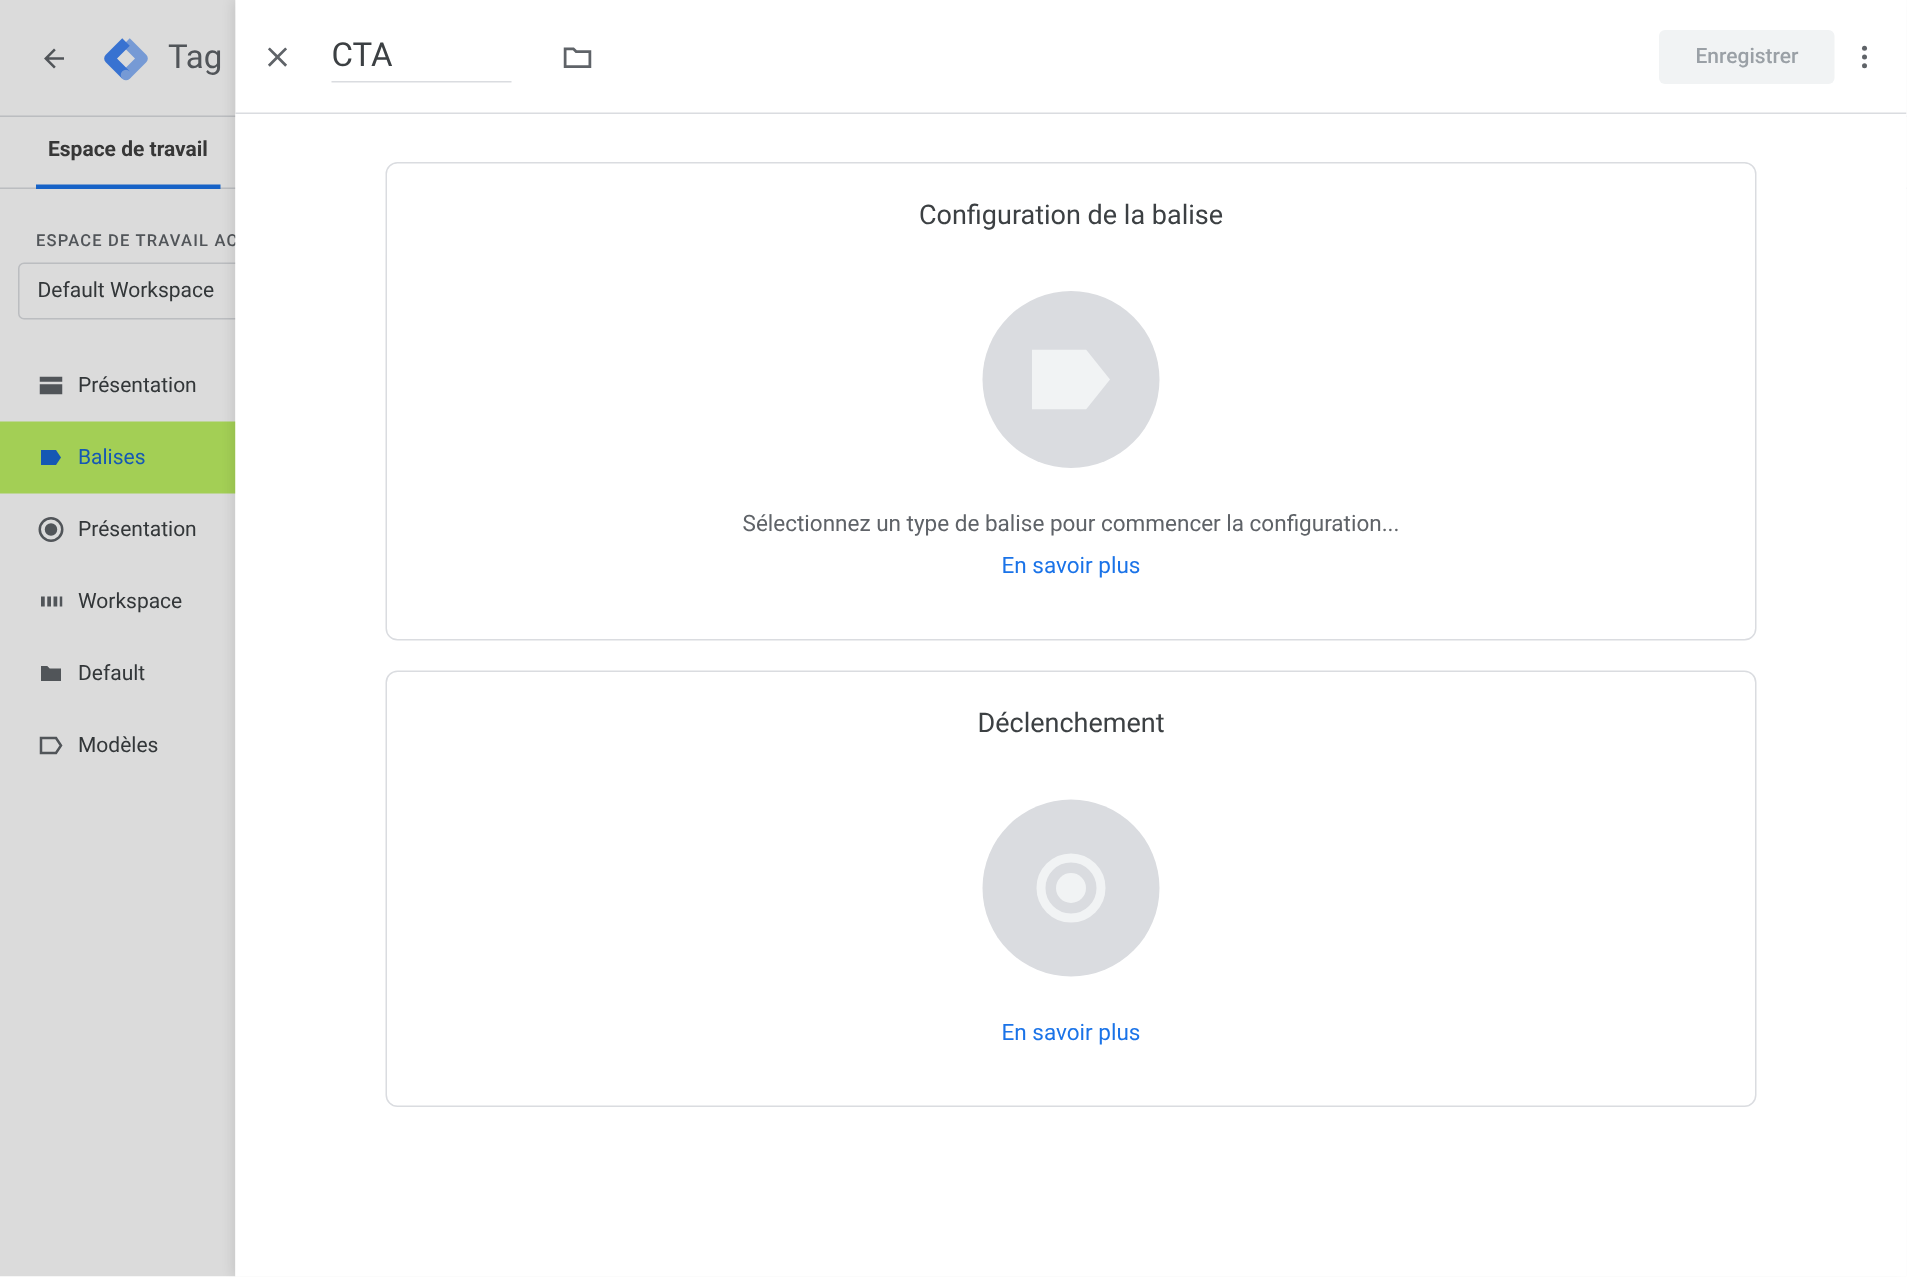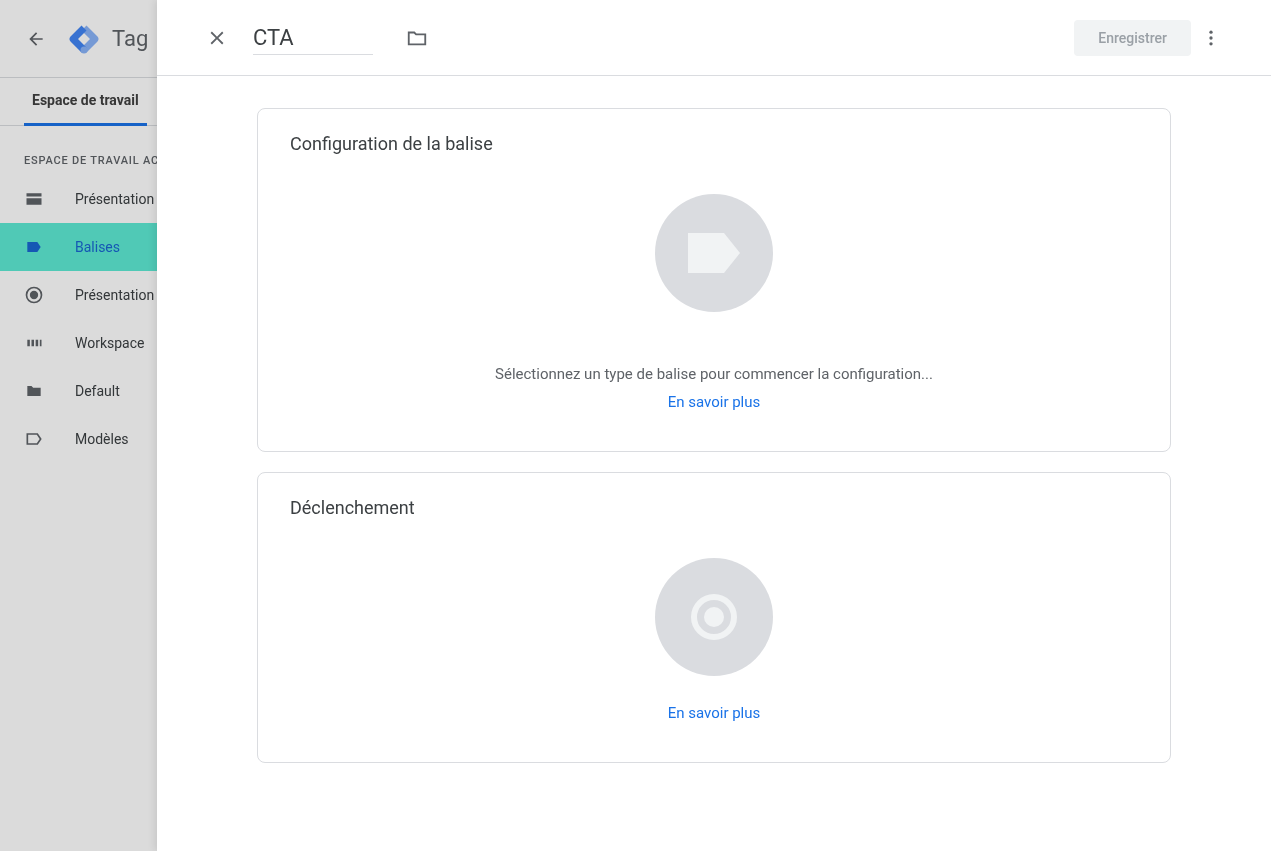--- a/index.html
+++ b/index.html
@@ -10,43 +10,43 @@
 .bg-header { height: 78px; border-bottom: 1px solid #dadce0; display: flex; align-items: center; padding: 0 16px; }
 .bg-back { width: 40px; height: 40px; display: flex; align-items: center; justify-content: center; border-radius: 50%; cursor: pointer; }
 .bg-logo { margin: 0 12px; width: 32px; height: 32px; }
 .bg-title { font-size: 22px; color: #5f6368; }
 .bg-tabs { height: 48px; border-bottom: 1px solid #dadce0; display: flex; align-items: center; padding: 0 24px; }
 .bg-tab { font-size: 14px; color: #404040; font-weight: 700; height: 48px; display: flex; align-items: center; border-bottom: 3px solid #1a73e8; padding: 0 8px; text-align: center; }
 .bg-body { display: flex; height: calc(851px - 126px); }
 .bg-sidebar { width: 240px; padding: 16px 0; }
 .bg-ws-label { font-size: 11px; color: #5f6368; font-weight: 500; letter-spacing: 0.8px; padding: 12px 24px 8px; }
 .bg-ws-select { margin: 0 12px 20px 12px; border: 1px solid #dadce0; border-radius: 4px; padding: 10px 12px; font-size: 14px; color: #3c4043; }
-.bg-nav-item { height: 48px; display: flex; align-items: center; padding: 0 24px; gap: 31px; font-size: 14px; color: #3c4043; cursor: pointer; }
-.bg-nav-item.active { background: #5eead4; color: #1967d2; border-radius: 0 24px 24px 0; margin-right: 12px; }
+.bg-nav-item { height: 48px; display: flex; align-items: center; padding: 0 24px; gap: 8px; font-size: 14px; color: #3c4043; cursor: pointer; }
+.bg-nav-item.active { background: #bef264; color: #1967d2; border-radius: 0 24px 24px 0; margin-right: 12px; }
 .bg-nav-icon { width: 20px; height: 20px; display: flex; align-items: center; justify-content: center; }
 
 
 .dim { position: absolute; top: 0; left: 0; width: 157px; height: 851px; background: rgba(0,0,0,0.14); pointer-events: none; }
 
 
 .panel { position: absolute; top: 0; left: 157px; right: 0; bottom: 0; background: #fff; box-shadow: -2px 0 8px rgba(0,0,0,0.1); }
-.panel-header { height: 76px; display: flex; align-items: center; padding: 0 40px; border-bottom: 1px solid #dadce0; }
+.panel-header { height: 76px; display: flex; align-items: center; padding: 0 8px; border-bottom: 1px solid #dadce0; }
 .close-btn { width: 40px; height: 40px; display: flex; align-items: center; justify-content: center; border-radius: 50%; cursor: pointer; color: #5f6368; }
 .name-input { margin-left: 16px; font-size: 22px; color: #3c4043; border: none; outline: none; border-bottom: 1px solid #dadce0; padding: 4px 0; width: 120px; background: transparent; }
 .folder-btn { margin-left: 24px; width: 40px; height: 40px; display: flex; align-items: center; justify-content: center; border-radius: 50%; cursor: pointer; color: #5f6368; }
 .spacer { flex: 1; }
 .save-btn { background: #f1f3f4; color: #9aa0a6; font-size: 14px; font-weight: 500; padding: 10px 24px; border-radius: 4px; border: none; cursor: pointer; margin-right: 0; }
 .more-btn { width: 40px; height: 40px; display: flex; align-items: center; justify-content: center; border-radius: 50%; cursor: pointer; color: #5f6368; }
 
 .panel-body { padding: 32px 100px; background: #fff; height: calc(100% - 76px); overflow: auto; }
-.card { background: #fff; border: 1px solid #dadce0; border-radius: 8px; padding: 24px 32px 40px; margin-bottom: 20px; cursor: pointer; }
+.card { background: #fff; border: 1px solid #dadce0; border-radius: 8px; padding: 24px 32px 40px; margin-bottom: 20px; cursor: pointer; text-align: center; }
 .card-title { font-size: 18px; color: #3c4043; margin-bottom: 40px; font-weight: 400; }
 .card-empty { display: flex; flex-direction: column; align-items: center; }
 .empty-circle { width: 118px; height: 118px; border-radius: 50%; background: #dadce0; display: flex; align-items: center; justify-content: center; margin-bottom: 28px; }
-.empty-text { font-size: 15px; color: #5f6368; margin-bottom: 10px; margin-top: 25px; }
+.empty-text { font-size: 15px; color: #5f6368; margin-bottom: 10px; }
 .learn-link { font-size: 15px; color: #1a73e8; text-decoration: none; }
 
 svg { display: block; }
 </style>
 </head>
 <body>
 
 <div class="bg-layer">
   <div class="bg-header">
     <div class="bg-back">
@@ -62,20 +62,21 @@
         </svg>
     </div>
     <div class="bg-title">Tag</div>
   </div>
   <div class="bg-tabs">
     <div class="bg-tab">Espace de travail</div>
   </div>
   <div class="bg-body">
     <div class="bg-sidebar">
       <div class="bg-ws-label">ESPACE DE TRAVAIL ACTUEL</div>
+      <div class="bg-ws-select">Default Workspace</div>
 
       <div class="bg-nav-item">
         <span class="bg-nav-icon">
             <svg width="20" height="20" viewBox="0 0 24 24" fill="#5f6368">
               <path d="M3 5h18v4H3zM3 11h18v8H3z"></path>
             </svg>
           </span>
         <span>Présentation</span>
       </div>
       <div class="bg-nav-item active">

